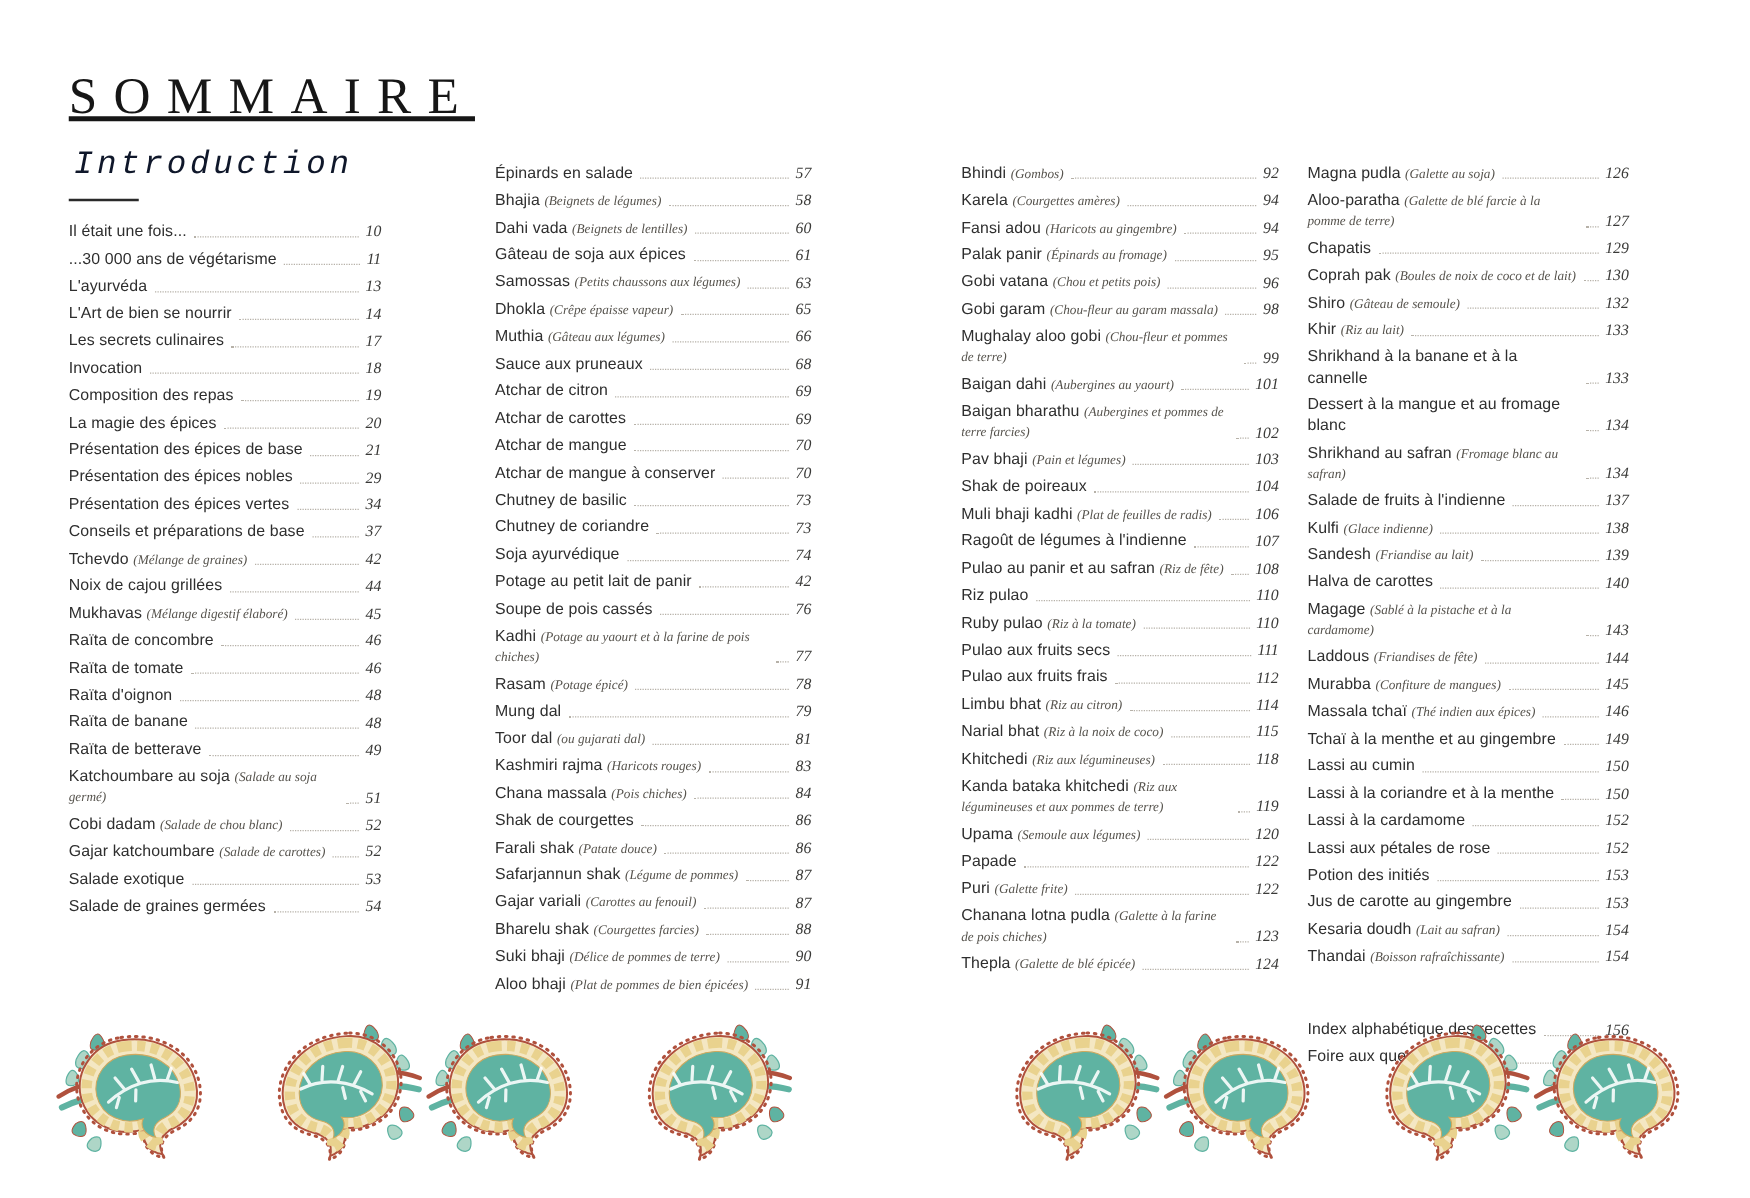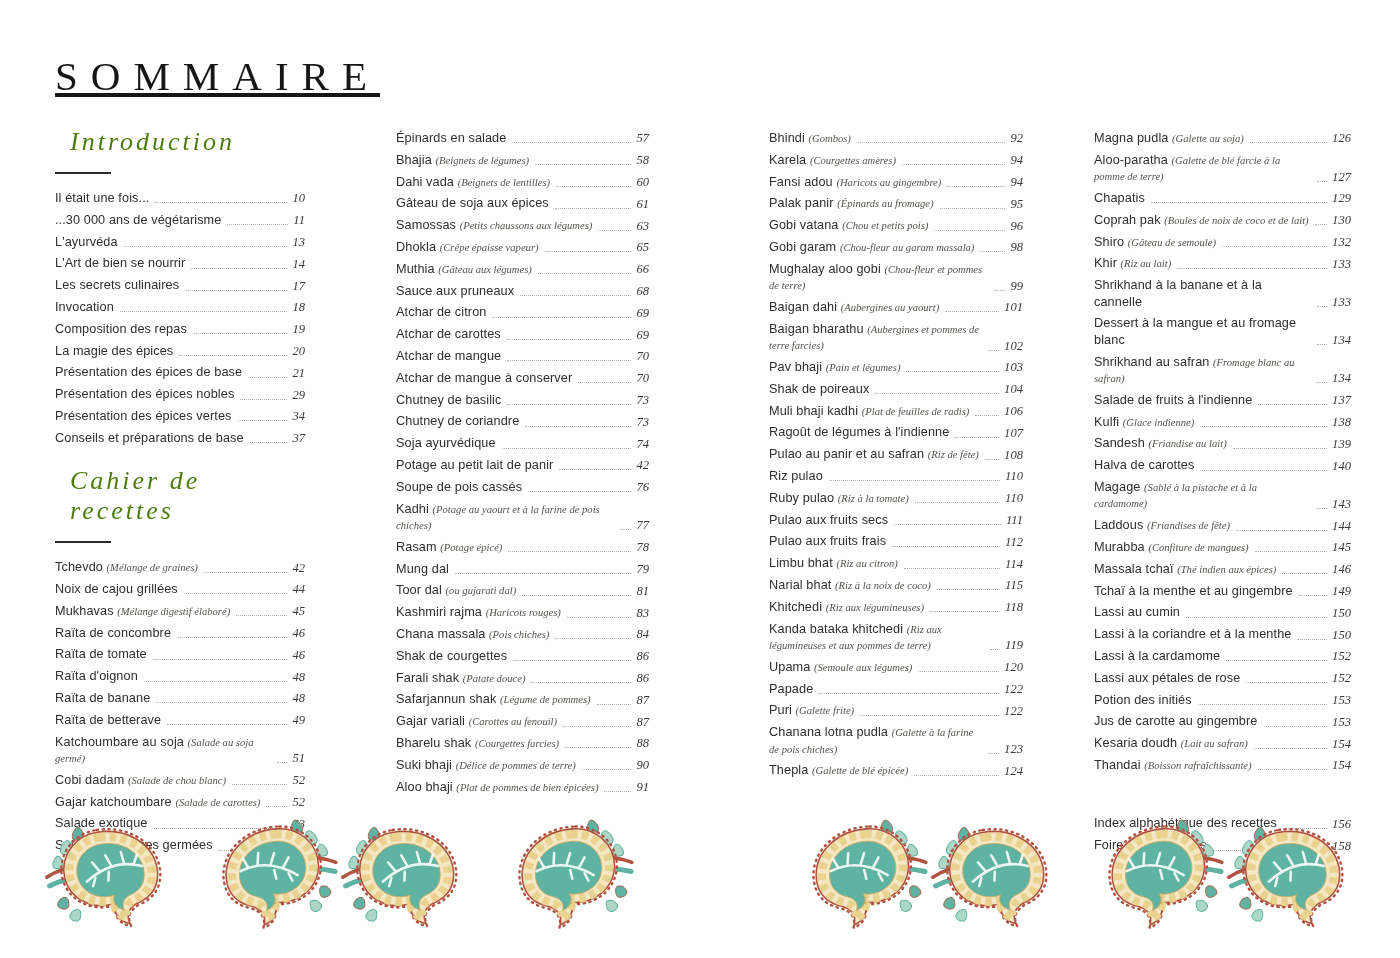--- a/index.html
+++ b/index.html
@@ -9,26 +9,26 @@
   }
   .page-title{
     position:absolute;left:55px;top:52px;margin:0;
     font-family:"Liberation Serif",serif;font-weight:400;
     font-size:41px;letter-spacing:13px;color:#161616;text-decoration:underline;
   }
   .col{position:absolute;top:130px;}
   #col1{left:55px;width:250px;top:112px;}
   #col2{left:396px;width:253px;}
   #col3{left:769px;width:254px;}
-  #col4{left:1094px;width:257px;}
+  #col4{left:1046px;width:257px;}
 
   .section-head{margin:0 0 16px 0;}
   .section-head h2{
-    margin:15px;font-family:Liberation Serif, serif;font-style:italic;
-    font-weight:400;font-size:26px;letter-spacing:3px;color:#4d7c0f;
+    margin:4px;font-family:Liberation Mono, monospace;font-style:italic;
+    font-weight:400;font-size:26px;letter-spacing:3px;color:#0f172a;
   }
   .section-head .rule{width:56px;border-top:2px solid #2a2a2a;margin-top:13px;}
   .section-head.second{margin-top:20px;}
 
   .toclist{margin:0;padding:0;list-style:none;}
   .entry{display:flex;align-items:flex-end;margin-bottom:5.4px;}
   .txt{
     font-size:12.7px;line-height:16.4px;color:#2e2e2e;letter-spacing:.1px;
     min-width:0;
   }
@@ -153,24 +153,20 @@
         <span class="lead"></span>
         <span class="pg">34</span>
       </li>
 
       <li class="entry">
         <span class="txt"><span>Conseils et préparations de base</span> </span>
         <span class="lead"></span>
         <span class="pg">37</span>
       </li>
     </ul>
-  <div class="section-head second">
-    <h2>Cahier de recettes</h2>
-    <div class="rule"></div>
-  </div>
   <ul class="toclist">
 
       <li class="entry">
         <span class="txt"><span>Tchevdo</span> <span class="sub">(Mélange de graines)</span></span>
         <span class="lead"></span>
         <span class="pg">42</span>
       </li>
 
       <li class="entry">
         <span class="txt"><span>Noix de cajou grillées</span> </span>

